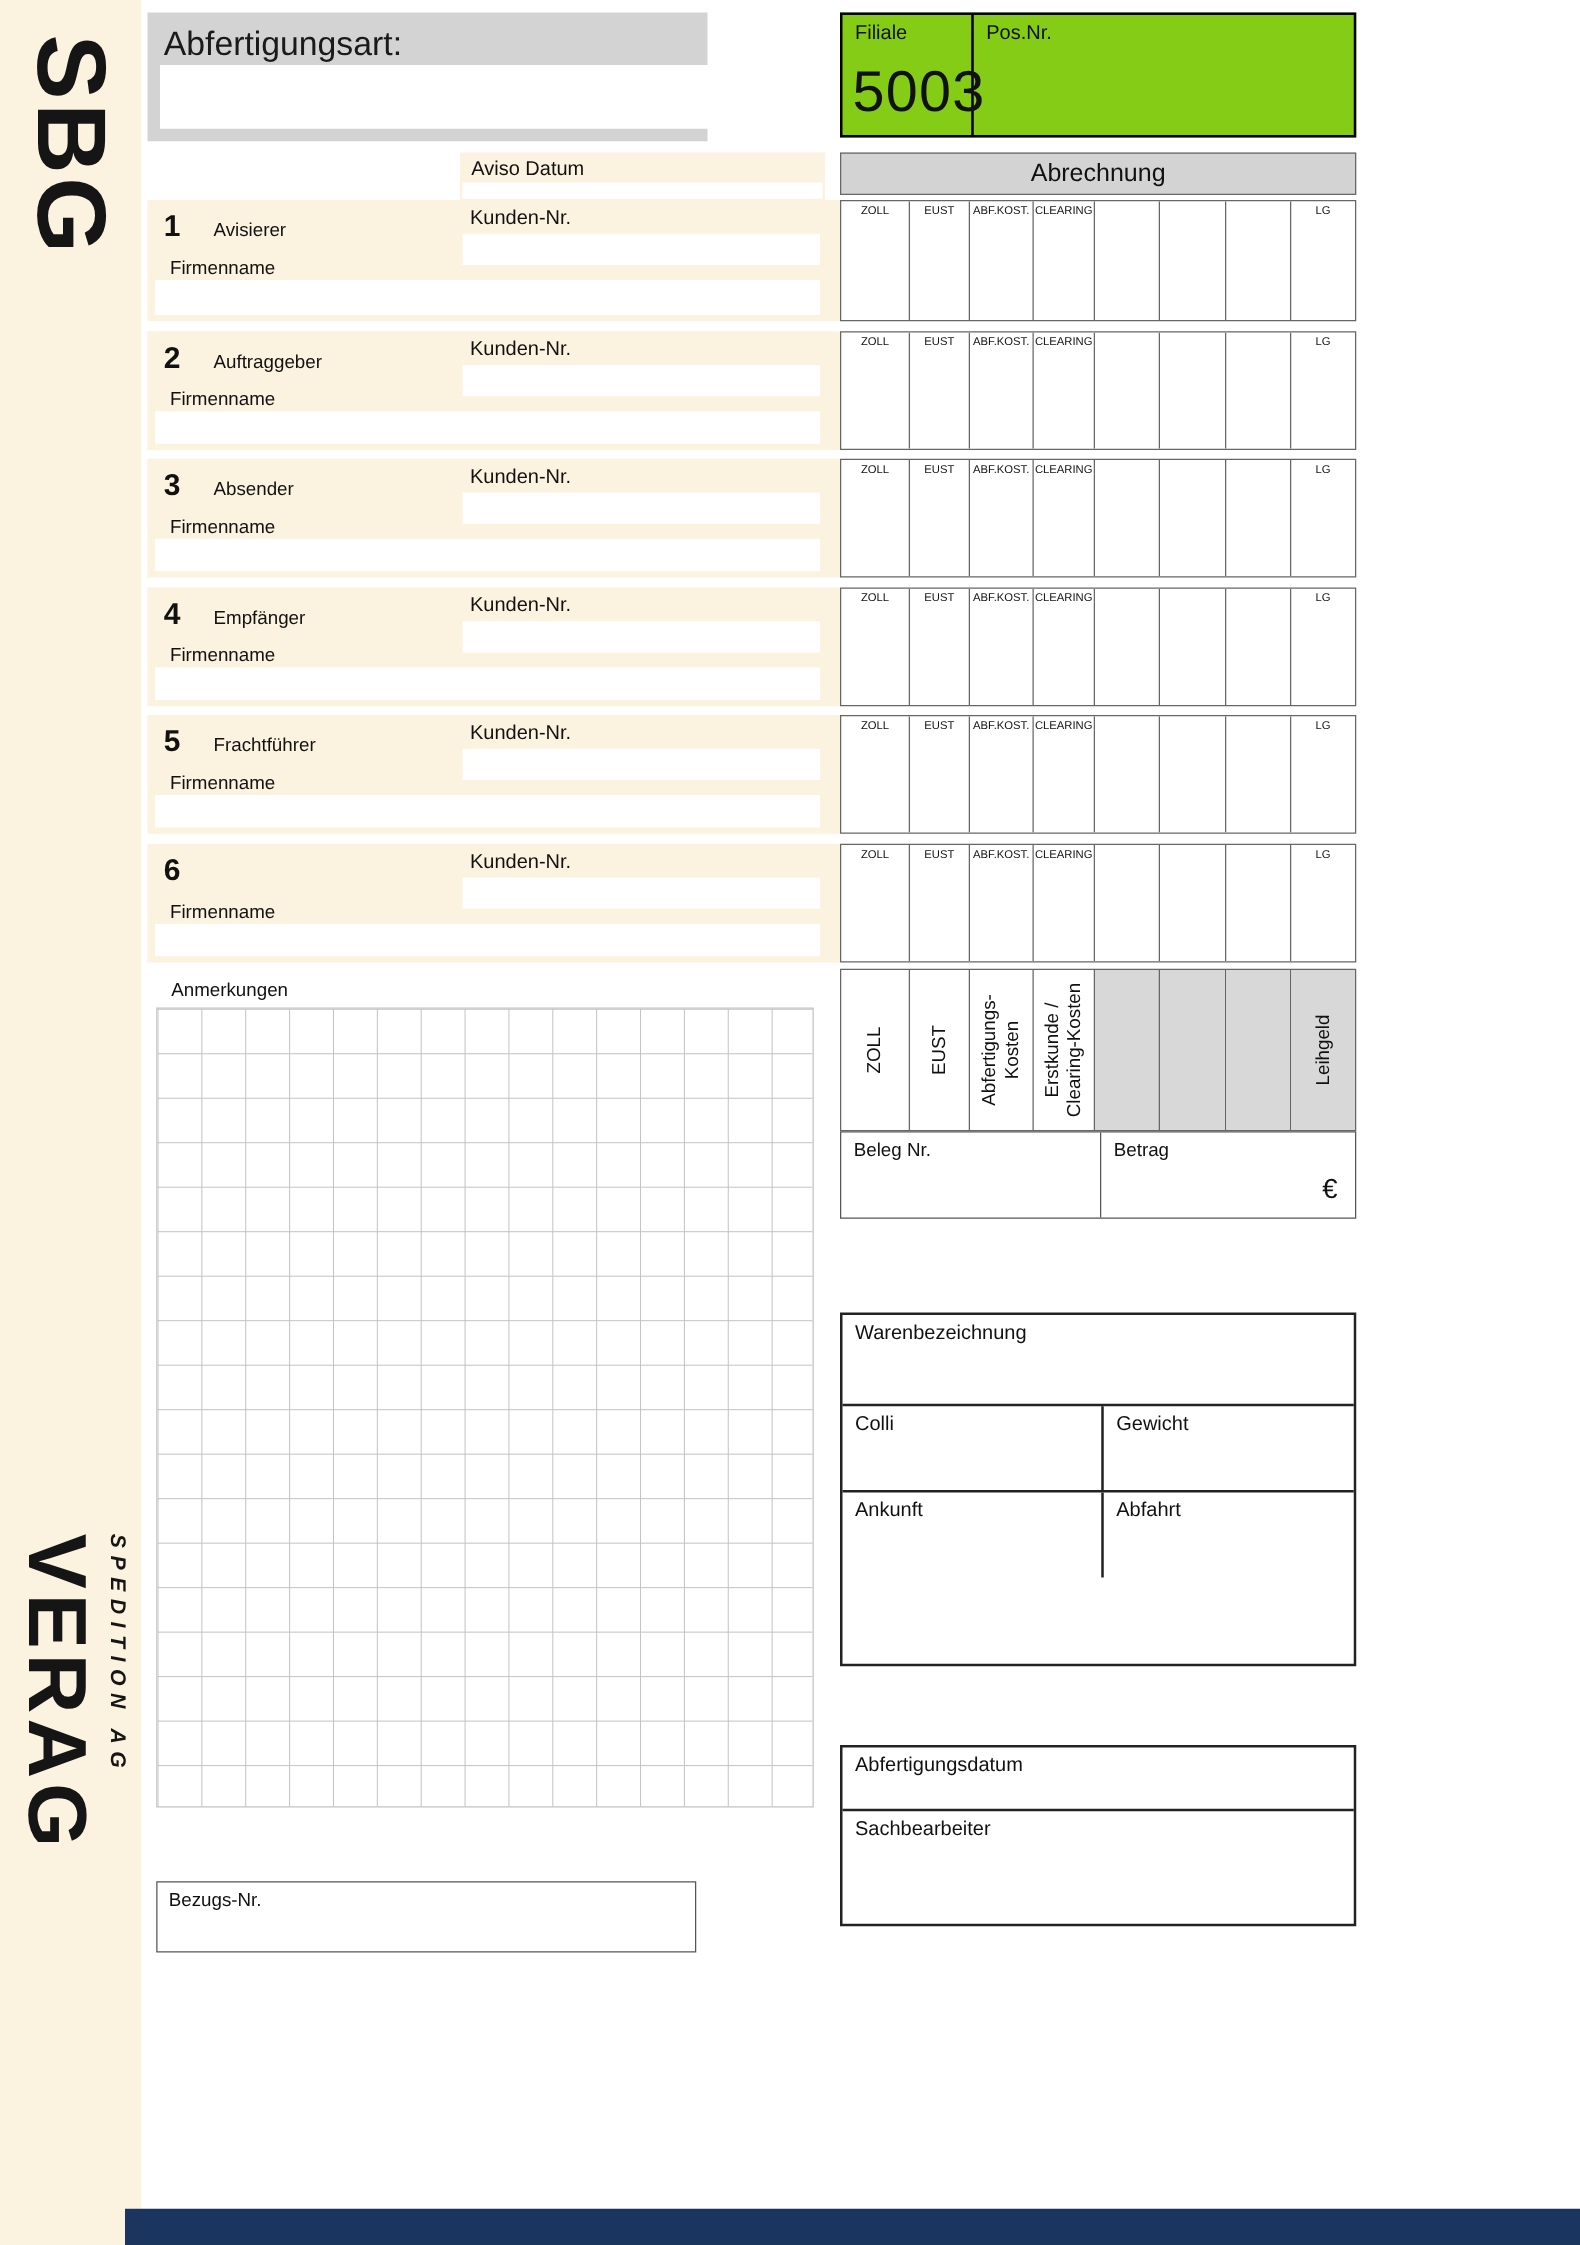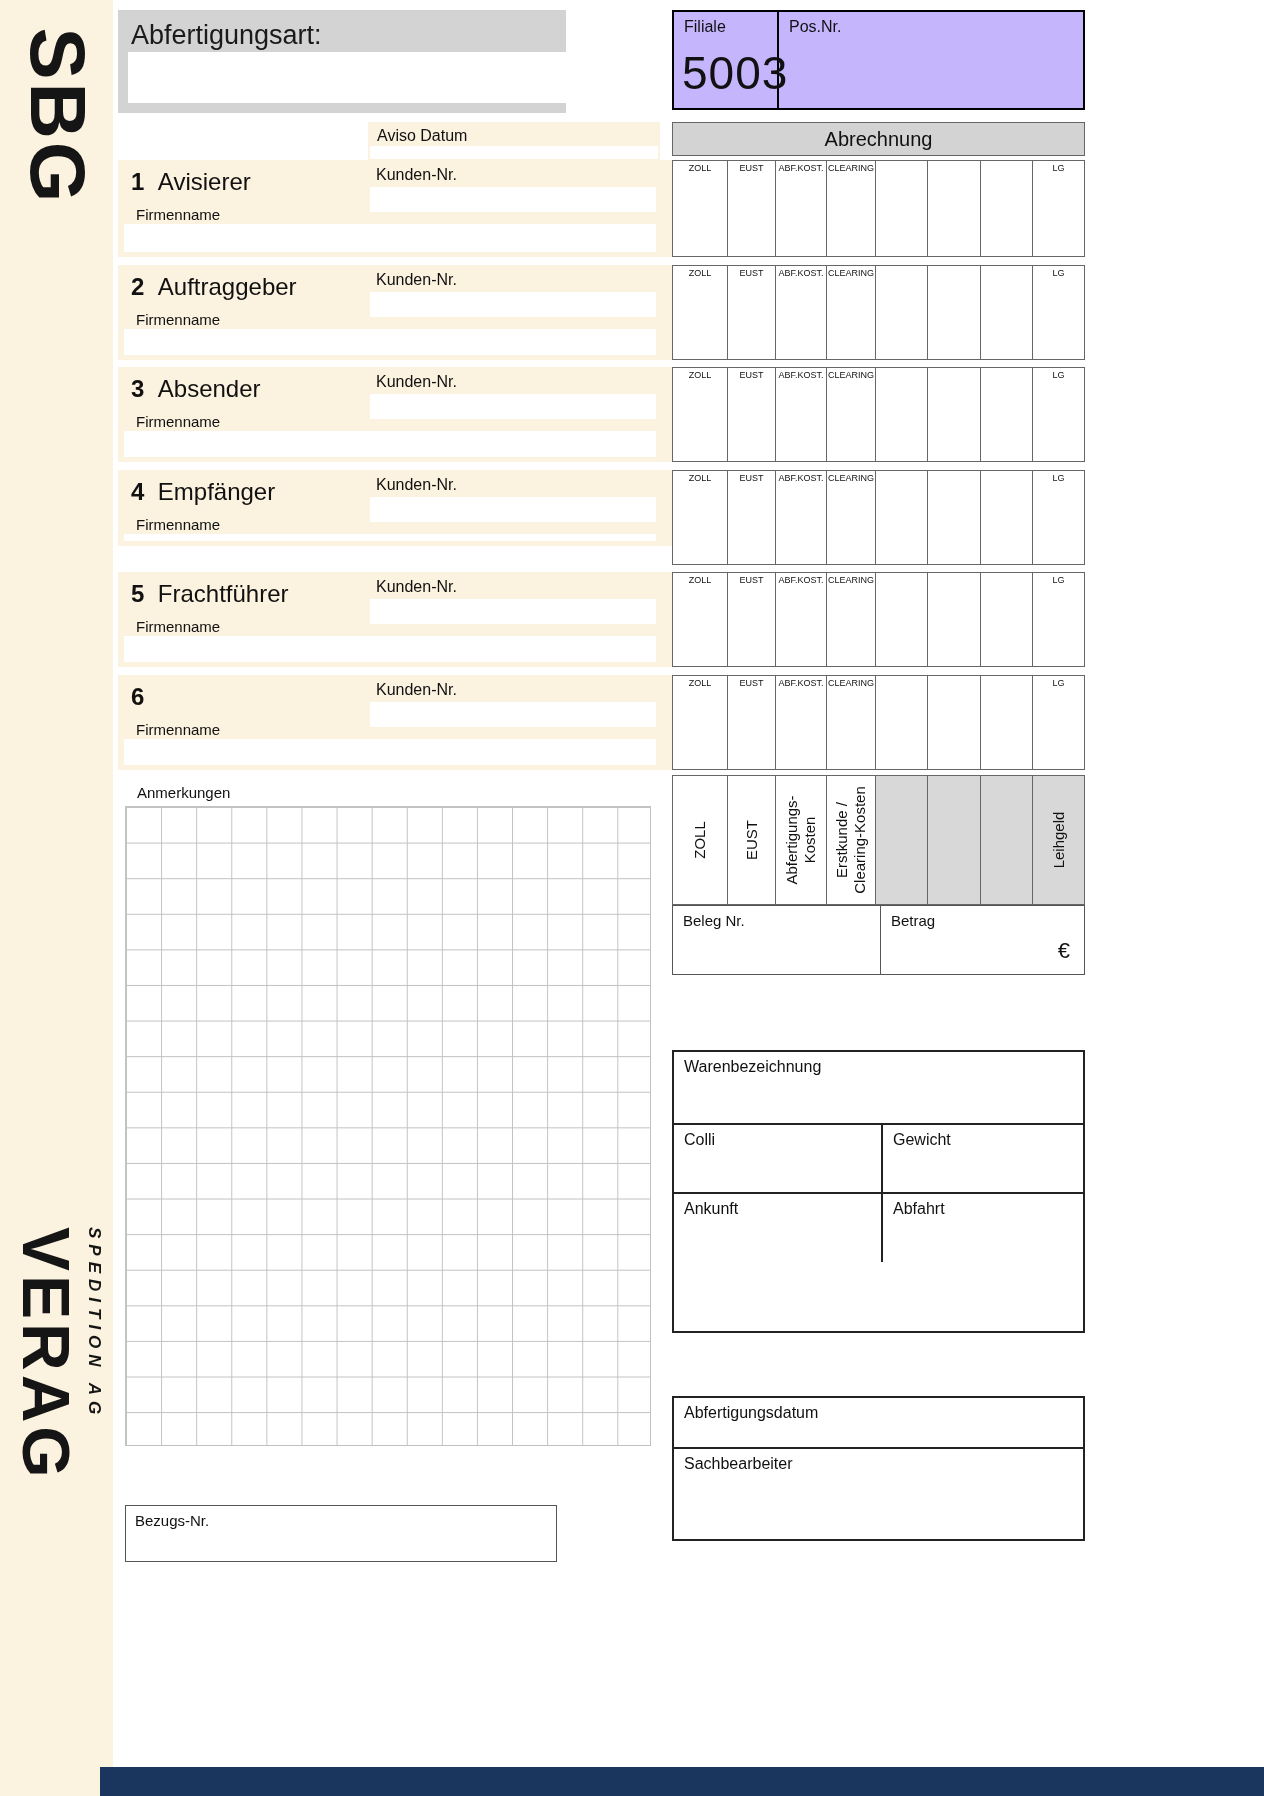--- a/index.html
+++ b/index.html
@@ -16,38 +16,38 @@
   .verag-sub { font-size: 17px; font-weight: bold; font-style: italic; letter-spacing: 6px; height: 26px; line-height: 26px; }
   .verag-main { font-size: 66px; font-weight: 800; letter-spacing: 4px; height: 70px; line-height: 70px; }
 
   .bottom-bar { position: absolute; left: 100px; right: 0; bottom: 0; height: 29px; background: #1a355e; }
 
   
   .abf-box { position: absolute; left: 118px; top: 10px; width: 448px; height: 103px; background: #d3d3d3; }
   .abf-label { position: absolute; left: 13px; top: 10px; font-size: 27px; color: #1a1a1a; }
   .abf-input { position: absolute; left: 10px; top: 42px; width: 522px; height: 51px; background: #fff; }
 
-  .filiale-box { position: absolute; left: 672px; top: 10px; width: 413px; height: 100px; border: 2px solid #000; background: #c4b5fd; }
+  .filiale-box { position: absolute; left: 672px; top: 10px; width: 413px; height: 100px; border: 2px solid #000; background: #84cc16; }
   .filiale-div { position: absolute; left: 103px; top: 0; bottom: 0; width: 2px; background: #000; }
   .filiale-label { position: absolute; left: 10px; top: 6px; font-size: 16px; }
   .filiale-num { position: absolute; left: 8px; top: 34px; font-size: 46px; font-weight: normal; letter-spacing: 1px; }
   .posnr-label { position: absolute; left: 115px; top: 6px; font-size: 16px; }
 
   .abr-header { position: absolute; left: 672px; top: 122px; width: 413px; height: 34px; background: #d3d3d3;
                 border: 1px solid #666; display: flex; align-items: center; justify-content: center; font-size: 20px; }
 
   .aviso-strip { position: absolute; left: 368px; top: 122px; width: 292px; height: 38px; background: #fbf2df; }
   .aviso-label { position: absolute; left: 9px; top: 5px; font-size: 16px; }
   .aviso-input { position: absolute; left: 2px; top: 24px; width: 288px; height: 13px; background: #fff; }
 
   
   .block { position: absolute; left: 118px; width: 554px; background: #fbf2df; }
   .block-head { position: absolute; left: 13px; top: 8px; }
   .block-num { font-size: 24px; font-weight: bold; }
-  .block-title { font-size: 24px; margin-left: 9px; }
+  .block-title { font-size: 15px; margin-left: 22px; }
   .kn-label { position: absolute; left: 258px; top: 6px; font-size: 16px; }
   .kn-input { position: absolute; left: 252px; top: 27px; width: 286px; height: 25px; background: #fff; }
   .firm-label { position: absolute; left: 18px; top: 46px; font-size: 15px; }
   .firm-input { position: absolute; left: 6px; top: 64px; right: 16px; bottom: 5px; background: #fff; }
 
   
   .abr-row { position: absolute; left: 672px; width: 413px; display: flex; border: 1px solid #666; background: #fff; overflow: hidden; }
   .abr-cell { border-right: 1px solid #666; flex: 0 0 auto; display: flex; justify-content: center; align-items: flex-start; overflow: hidden; }
   .abr-cell.last { flex: 1 1 auto; border-right: none; }
   .abr-colh { font-size: 9px; padding-top: 2px; white-space: nowrap; }
@@ -147,21 +147,21 @@
     <div class="block-head">
       <span class="block-num">3</span>
       <span class="block-title">Absender</span>
     </div>
     <div class="kn-label">Kunden-Nr.</div>
     <div class="kn-input"></div>
     <div class="firm-label">Firmenname</div>
     <div class="firm-input"></div>
   </div>
 
-  <div class="block" style="top:470px;height:76px">
+  <div class="block" style="top:470px;height:95px">
     <div class="block-head">
       <span class="block-num">4</span>
       <span class="block-title">Empfänger</span>
     </div>
     <div class="kn-label">Kunden-Nr.</div>
     <div class="kn-input"></div>
     <div class="firm-label">Firmenname</div>
     <div class="firm-input"></div>
   </div>
 

